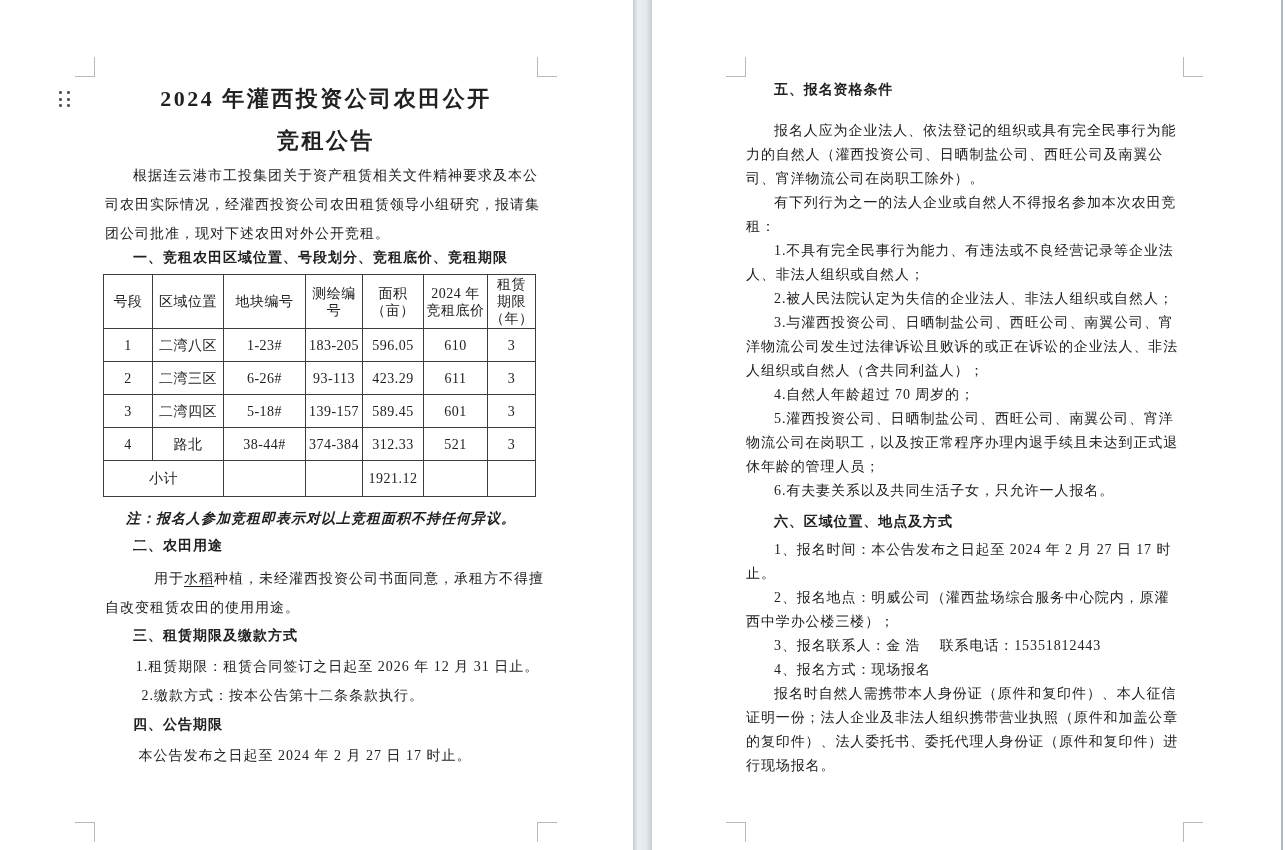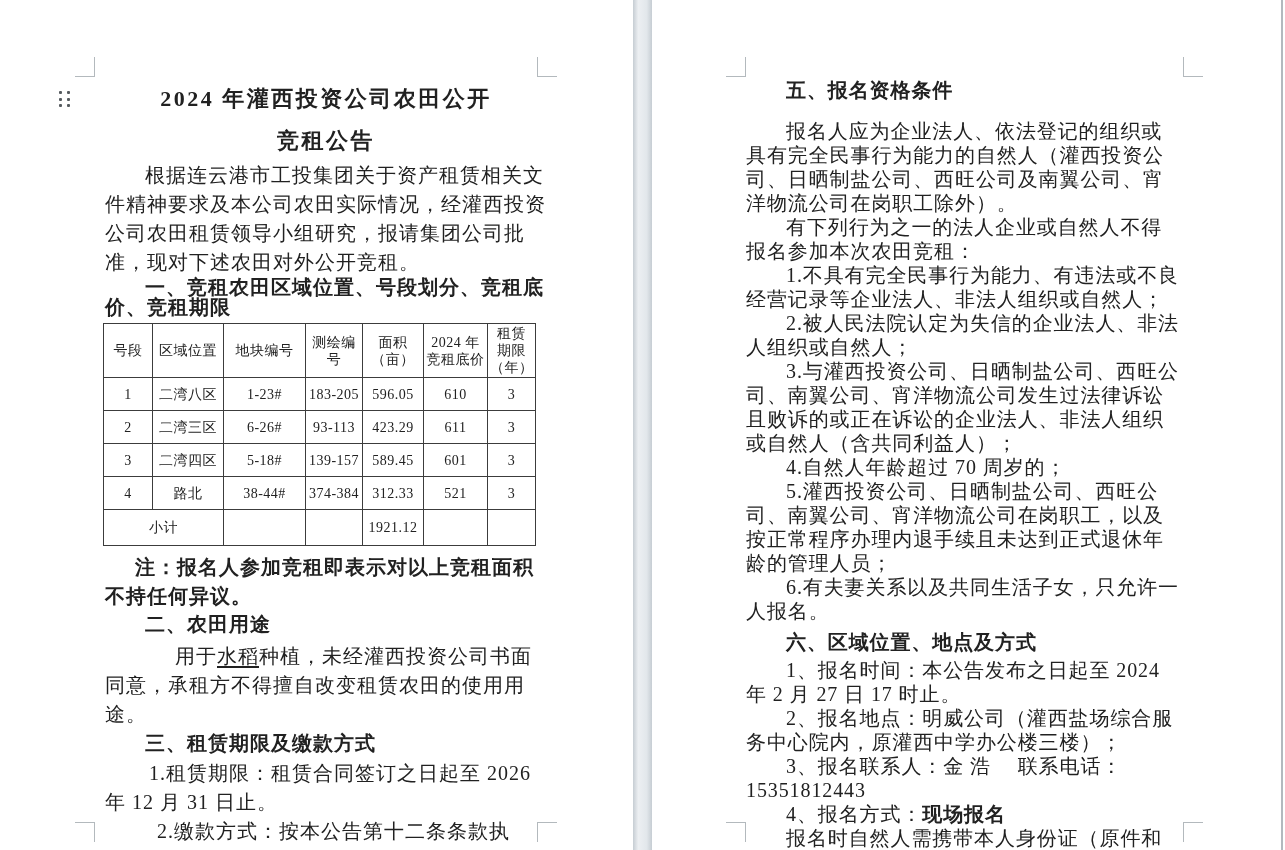--- a/index.html
+++ b/index.html
@@ -30,21 +30,21 @@
   .drag-handle { position:absolute; left:59px; top:91px; width:13px; height:18px;
     display:grid; grid-template-columns:3px 3px; grid-template-rows:3px 3px 3px;
     column-gap:5px; row-gap:3.5px; cursor:grab; }
   .drag-handle i { background:#565b5f; border-radius:1px; }
 
   
   .page-content { position:absolute; top:77px; }
   .pg1 { left:105px; width:442px; }
   .pg2 { left:746px; width:437px; }
 
-  p { margin:0; font-size:20px; line-height:29px; letter-spacing:1px; text-indent:2em; }
+  p { margin:0; font-size:14px; line-height:29px; letter-spacing:1px; text-indent:2em; }
   .pg2 p { line-height:24px; letter-spacing:0.9px; }
 
   .doc-title { text-align:center; text-indent:0; font-weight:bold; font-size:22px;
     letter-spacing:2.5px; line-height:34px; }
   .t1 { margin-top:5px; } .t2 { margin-top:8px; }
   .heading { font-weight:bold; }
 
   .intro { margin-top:3px; }
   .h-one { margin-top:0; line-height:20px; }
 
@@ -52,30 +52,30 @@
     table-layout:fixed; width:432px; }
   table.farmland td, table.farmland th {
     border:1px solid #3c3c3c; text-align:center; vertical-align:middle;
     font-weight:normal; font-size:14px; line-height:17px; letter-spacing:0.5px;
     padding:1px 2px; overflow:hidden;
   }
   tr.hdr    { height:49px; }
   tr.datarow{ height:33px; }
   tr.subrow { height:36px; }
 
-  .note   { margin-top:7px; font-weight:bold; text-indent:1.5em; }
+  .note   { margin-top:7px; font-weight:bold; text-indent:1.5em;font-style:italic; }
   .h-two  { margin-top:0; line-height:26px; }
   .s2para { margin-top:5px; text-indent:3.5em; }
   .h-three{ margin-top:1px; line-height:26px; }
   .s3i1   { margin-top:3px; text-indent:2.2em; }
   .s3i2   { margin-top:0; text-indent:2.6em; }
   .h-four { margin-top:2px; line-height:26px; }
   .s4body { margin-top:3px; text-indent:2.4em; }
   .u { text-decoration:underline; text-underline-offset:3px;margin-top:28px; }
-  .b { font-weight:bold; }
+  .b { font-weight:normal; }
 
   .h-five { margin-top:1px; line-height:22px; }
   .s5p1   { margin-top:17px; }
   .h-six  { margin-top:7px; line-height:24px; }
   .s6i1   { margin-top:4px; }
 </style>
 </head>
 <body>
 
 <div class="canvas">

